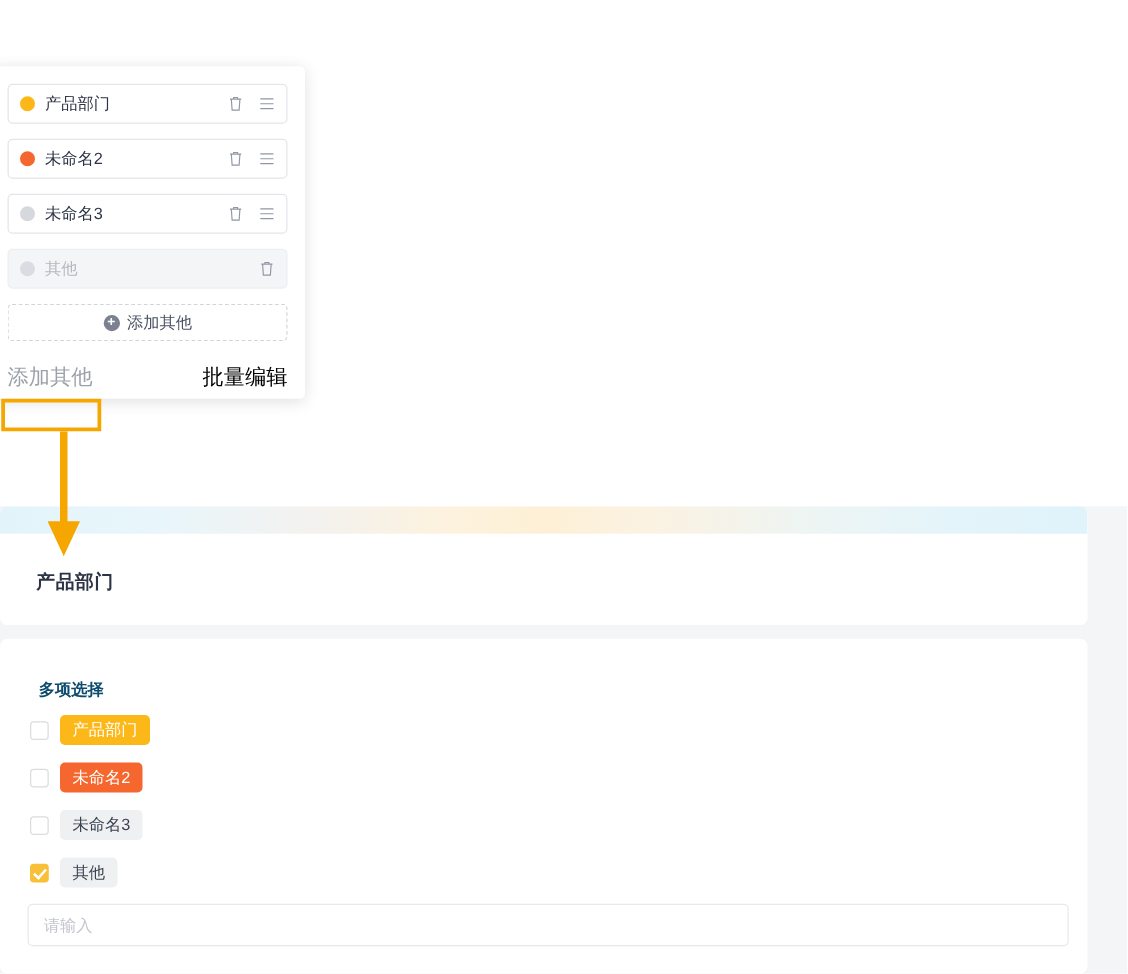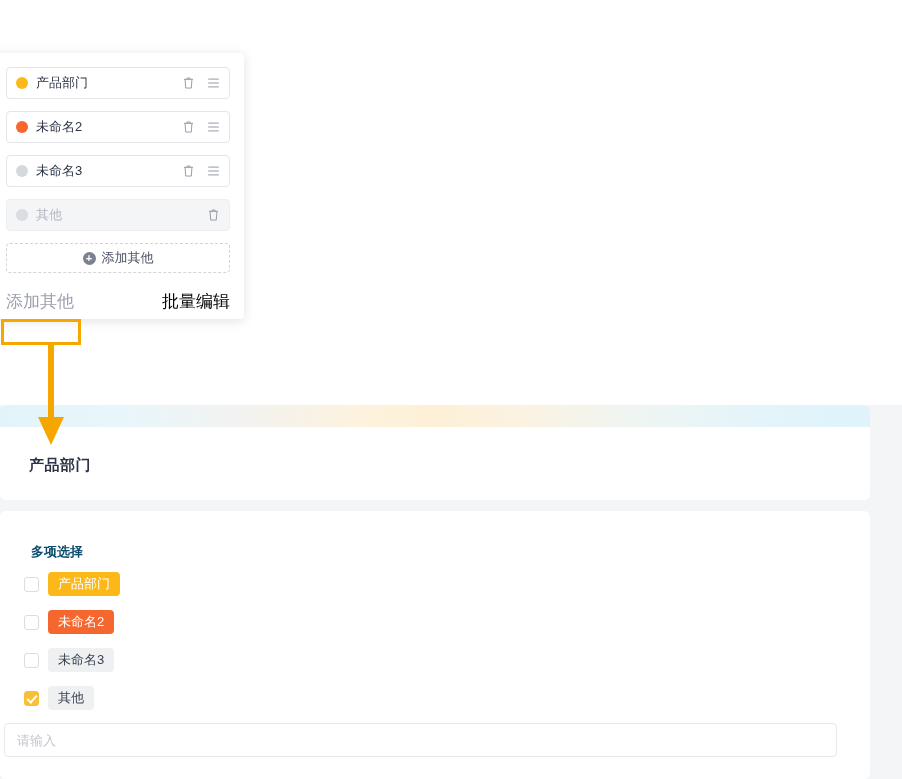--- a/index.html
+++ b/index.html
@@ -312,21 +312,21 @@
     justify-content: center;
     height: 24px;
     padding: 0 10px;
     border-radius: 4px;
     font-size: 13px;
     box-sizing: border-box;
     white-space: nowrap;
   }
   .other-input {
     position: absolute;
-    left: 4px;
+    left: 22px;
     top: 212px;
     width: 833px;
     height: 34px;
     border: 1px solid #e6e8eb;
     border-radius: 4px;
     background: #fff;
     box-sizing: border-box;
     font-size: 13px;
     color: #2c3345;
     padding: 0 12px;

